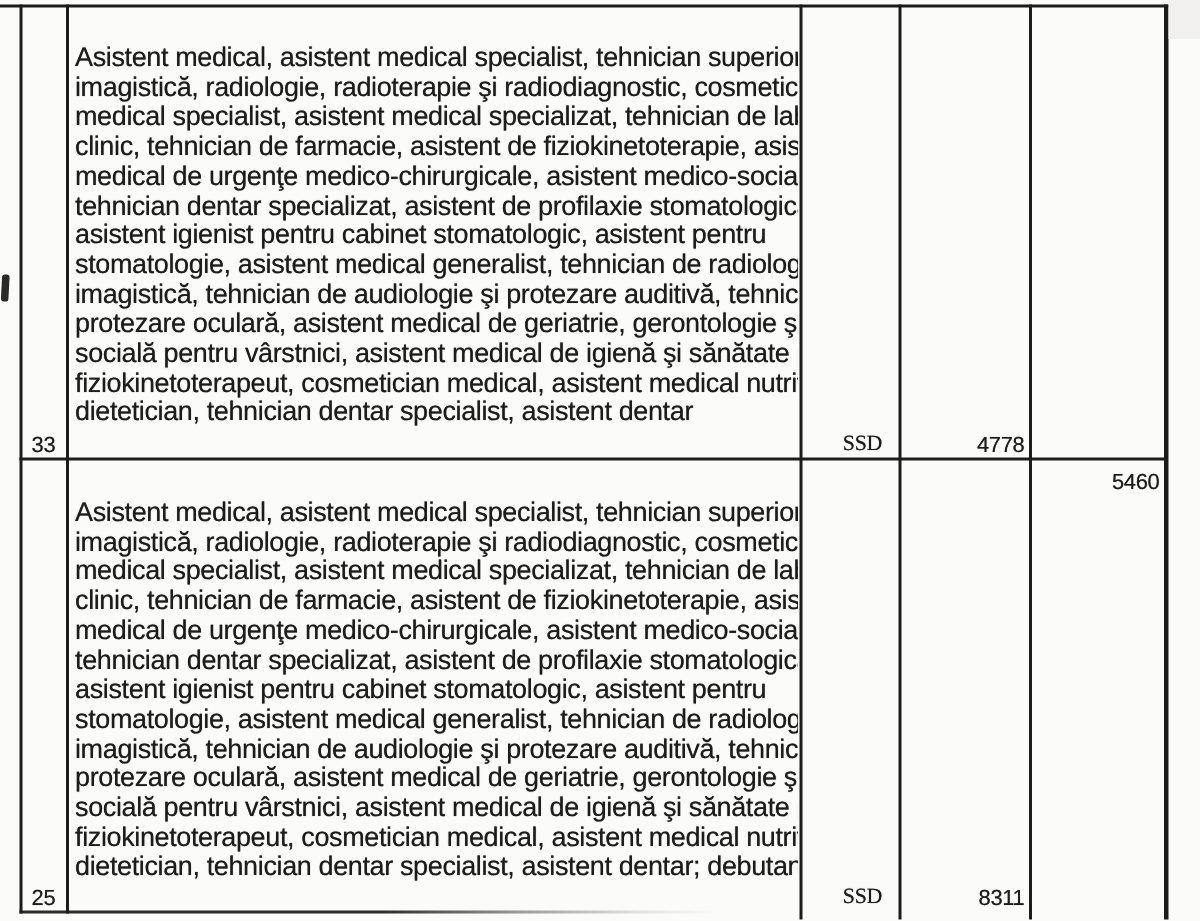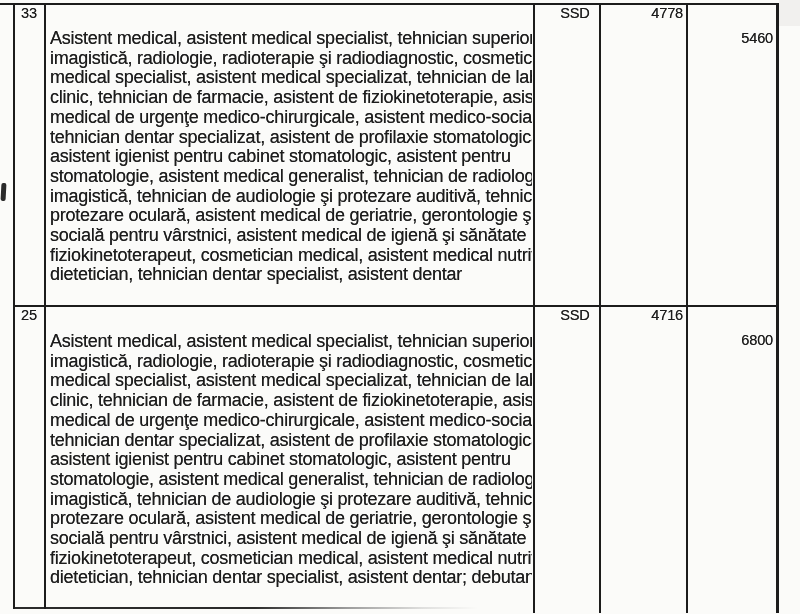--- a/index.html
+++ b/index.html
@@ -48,28 +48,28 @@
   .corner-wash {
     position: absolute;
     left: 779px; top: 0;
     width: 21px; height: 26px;
     background: #f1f0ee;
   }
   
   .cell {
     position: absolute;
     display: flex;
-    align-items: flex-start;
+    align-items: flex-end;
     overflow: hidden;
     font-size: 14.6px;
     letter-spacing: -0.2px;
     text-shadow: 0 0 0.5px rgba(20,20,20,0.75);
   }
   .cell.num   { left: 15px;  width: 28px; justify-content: center; }
-  .cell.ssd   { left: 535px; width: 80px; justify-content: center; }
+  .cell.ssd   { left: 535px; width: 80px; justify-content: center; font-family: Liberation Serif, serif; }
   .cell.val   { justify-content: flex-end; padding-right: 3px; box-sizing: border-box; padding-left: 28px; }
   .cell.val1  { left: 601px; width: 85px; }
   .cell.val2  { left: 688px; width: 88px; margin-top: 25px; }
   .row1 { top: 5px;   height: 300px; }
   .row2 { top: 307px; height: 300px; }
   .desc {
     position: absolute;
     left: 50px;
     width: 482px;
     white-space: pre;
@@ -139,19 +139,19 @@
 stomatologie, asistent medical generalist, tehnician de radiologie şi
 imagistică, tehnician de audiologie şi protezare auditivă, tehnician de
 protezare oculară, asistent medical de geriatrie, gerontologie şi asistenţă
 socială pentru vârstnici, asistent medical de igienă şi sănătate publică,
 fiziokinetoterapeut, cosmetician medical, asistent medical nutriţionist şi
 dietetician, tehnician dentar specialist, asistent dentar; debutant</div>
   <div class="cell ssd row2">
     <span>SSD</span>
   </div>
   <div class="cell val val1 row2">
-    <span>4716</span>
+    <span>8311</span>
   </div>
   <div class="cell val val2 row2">
     <span>6800</span>
   </div>
 
 </div>
 
 </body></html>

